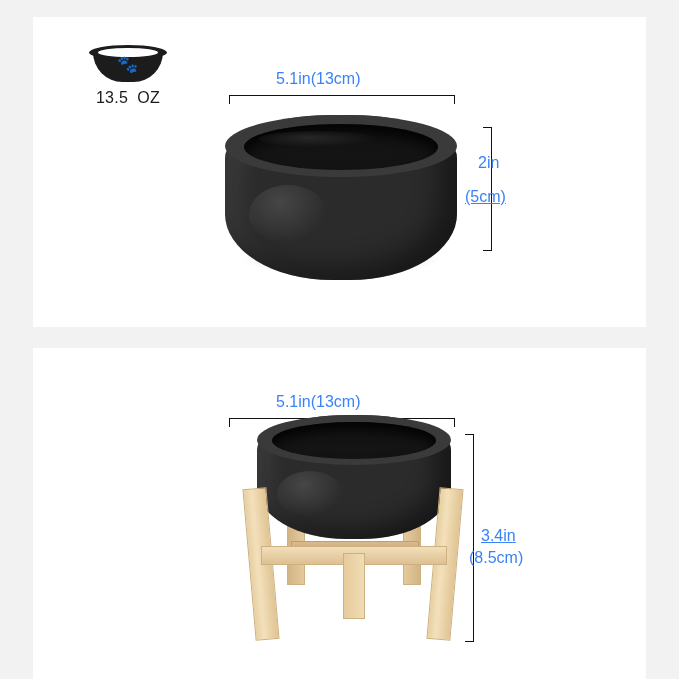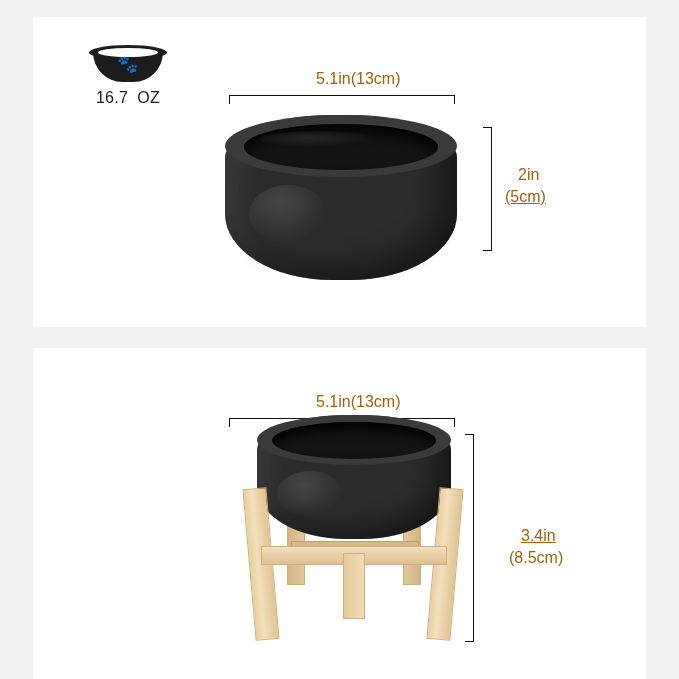--- a/index.html
+++ b/index.html
@@ -95,24 +95,23 @@
   }
   .capacity-text .unit {
     margin-left: 9px;
     text-align: right;
   }
 
   
   .dim-label {
     position: absolute;
     font-size: 16px;
-    color: #a16207;
+    color: #3b82f6;
     line-height: 20px;
     white-space: nowrap;
-    margin-left: 40px;
   }
 
   
   .h-rule {
     position: absolute;
     height: 9px;
     border-left: 1.5px solid #111;
     border-right: 1.5px solid #111;
   }
   .h-rule::before {
@@ -295,38 +294,38 @@
   <div class="panel panel-top">
 
     <div class="capacity">
       <div class="bowl-glyph">
         <div class="body"></div>
         <div class="rim"></div>
         <div class="rim-inner"></div>
         <div class="paw">🐾</div>
       </div>
       <div class="capacity-text">
-        <span>16.7</span><span class="unit">OZ</span>
+        <span>13.5</span><span class="unit">OZ</span>
       </div>
     </div>
 
     <div class="dim-label" style="left:243px; top:52px;">5.1in(13cm)</div>
     <div class="h-rule" style="left:196px; top:78px; width:224px;"></div>
 
     <div class="bowl1">
       <div class="shadow"></div>
       <div class="outer"></div>
       <div class="rim-top"></div>
       <div class="cavity"></div>
       <div class="cavity-hi"></div>
       <div class="gloss"></div>
     </div>
 
     <div class="v-rule" style="left:450px; top:110px; height:122px;"></div>
-    <div class="dim-label" style="left:445px; top:148px;">2in</div>
+    <div class="dim-label" style="left:445px; top:136px;">2in</div>
     <div class="dim-label" style="left:432px; top:170px;text-decoration:underline;">(5cm)</div>
   </div>
 
   <div class="panel panel-bottom">
 
     <div class="dim-label" style="left:243px; top:44px;">5.1in(13cm)</div>
     <div class="h-rule" style="left:196px; top:70px; width:224px;"></div>
 
     <div class="stand-wrap" style="top:67px;">
       <div class="leg leg-back-l"></div>

